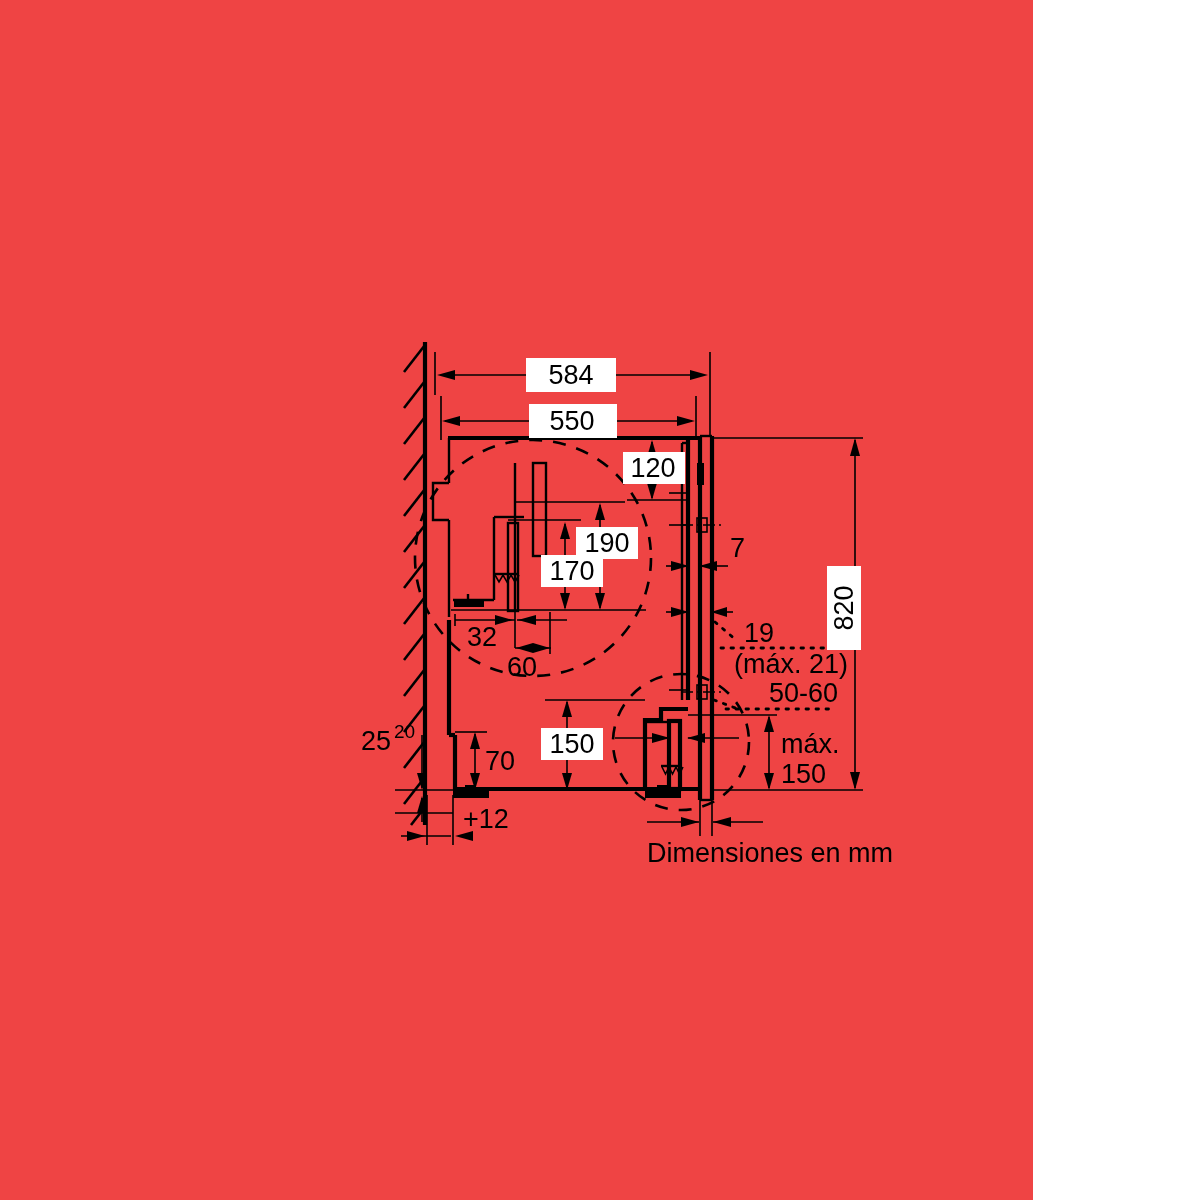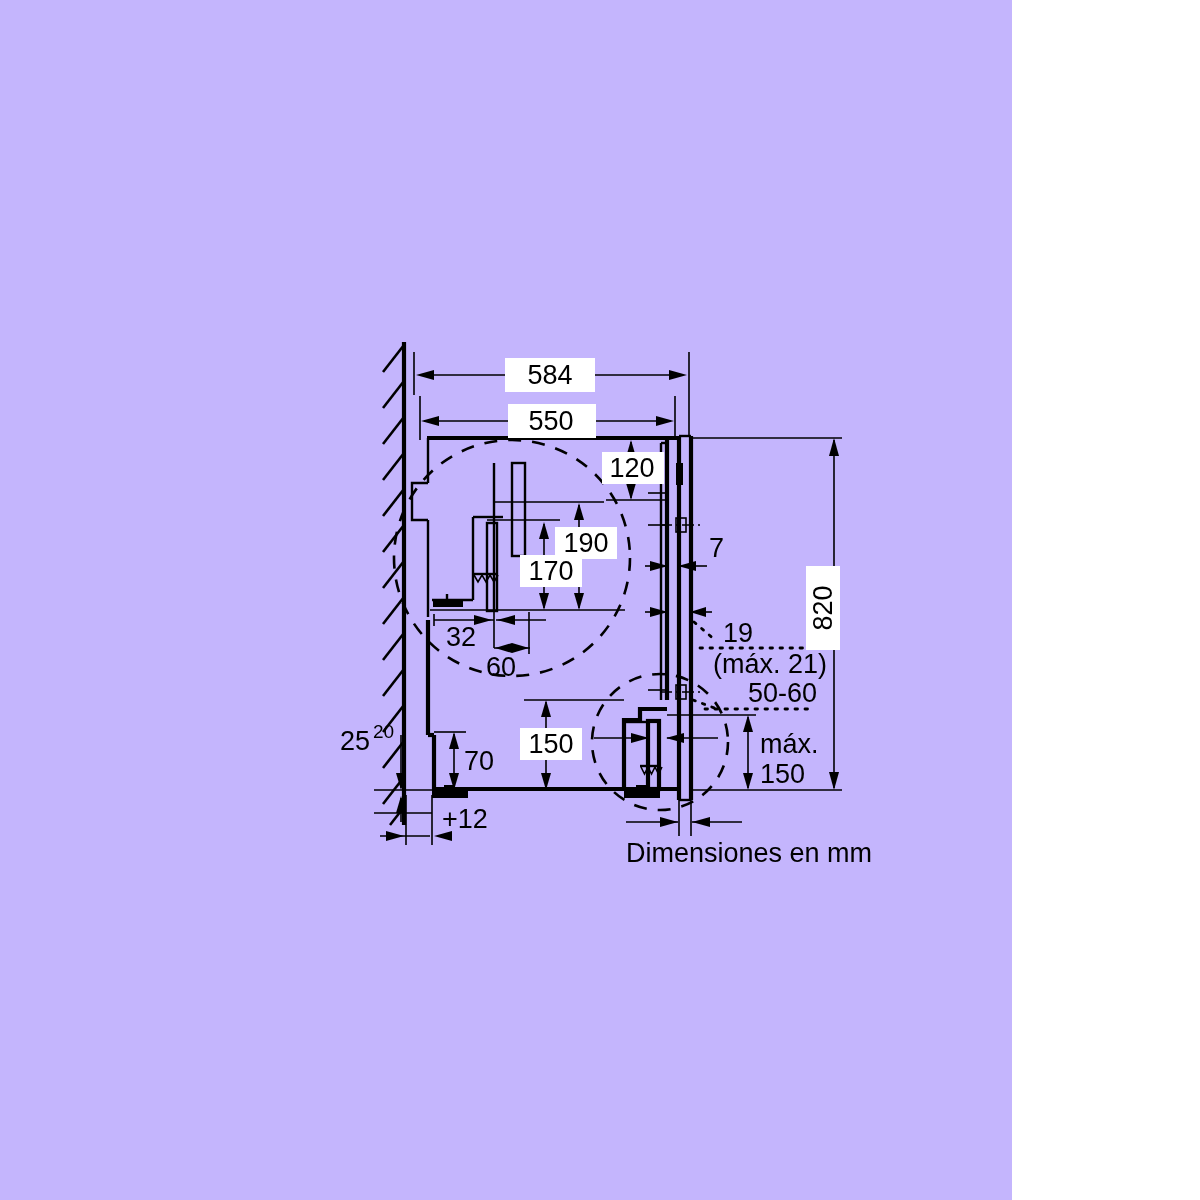--- a/index.html
+++ b/index.html
@@ -10,21 +10,22 @@
   body {
     width: 1200px;
     height: 1200px;
     font-family: "Liberation Sans", sans-serif;
     overflow: hidden;
   }
   #drawing-root {
     position: relative;
     width: 1012px;
     height: 1200px;
-    background: #c4b5fd;
+    background: #ef4444;
+    padding-left: 21px;
   }
   svg#technical-drawing {
     display: block;
     width: 1200px;
     height: 1200px;
   }
   .solid-line  { stroke: #000000; fill: none; }
   .thin        { stroke-width: 1.6; }
   .med         { stroke-width: 2.4; }
   .thick       { stroke-width: 4.2; }

